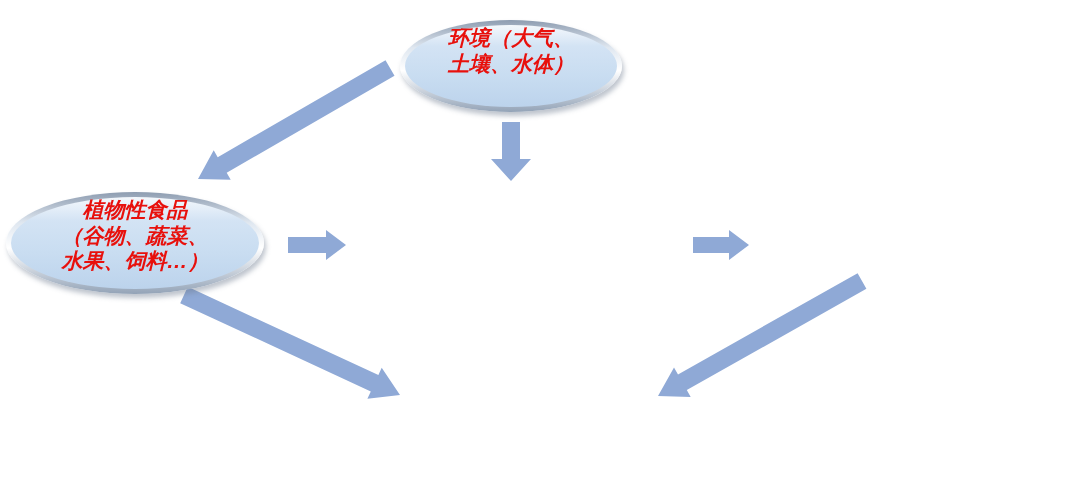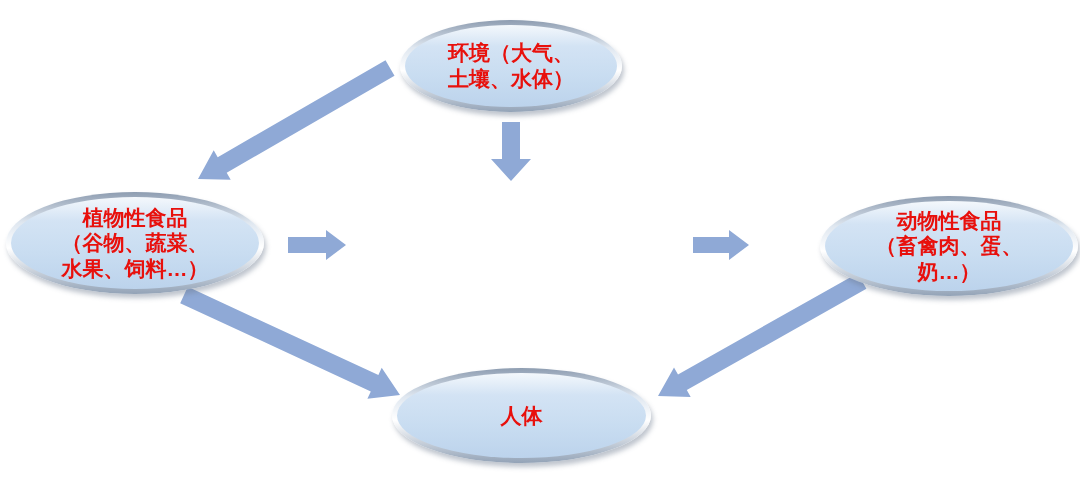--- a/index.html
+++ b/index.html
@@ -24,22 +24,23 @@
     border-radius:50%;
     padding:5px;
     box-sizing:border-box;
     background:linear-gradient(180deg,#8e9db1 0%,#dfe7f0 30%,#ffffff 55%,#93a3b7 100%);
     box-shadow:2px 4px 5px rgba(110,125,145,0.45);
   }
   .node-inner{
     width:100%;height:100%;
     border-radius:50%;
     background:linear-gradient(180deg,#f4f8fc 0%,#d3e3f4 26%,#c9ddf1 60%,#bcd3ec 100%);
-    display:flex;align-items:center;justify-content:center;
+    display:flex;justify-content:center;
     text-align:center;
+    font-style:italic;
   }
   .node-label{
     white-space:pre-line;
     color:#e8100c;
     font-weight:bold;
     font-size:21px;
     line-height:1.22;
   }
 </style>
 </head>
@@ -65,27 +66,15 @@
 
   <div class="node" style="left:6px;top:192px;width:258px;height:102px;">
     <div class="node-inner">
       <span class="node-label" style="color: rgb(232, 16, 12);">植物性食品
 （谷物、蔬菜、
 水果、饲料…）</span>
     </div>
   </div>
 
 
-  <div class="node" style="left:820px;top:196px;width:258px;height:100px;">
-    <div class="node-inner">
-      <span class="node-label" style="color: rgb(232, 16, 12);">动物性食品
-（畜禽肉、蛋、
-奶…）</span>
-    </div>
-  </div>
 
-  <div class="node" style="left:392px;top:368px;width:259px;height:95px;">
-    <div class="node-inner">
-      <span class="node-label" style="color: rgb(232, 16, 12);">人体</span>
-    </div>
-  </div>
 
 </div>
 
 </body></html>

